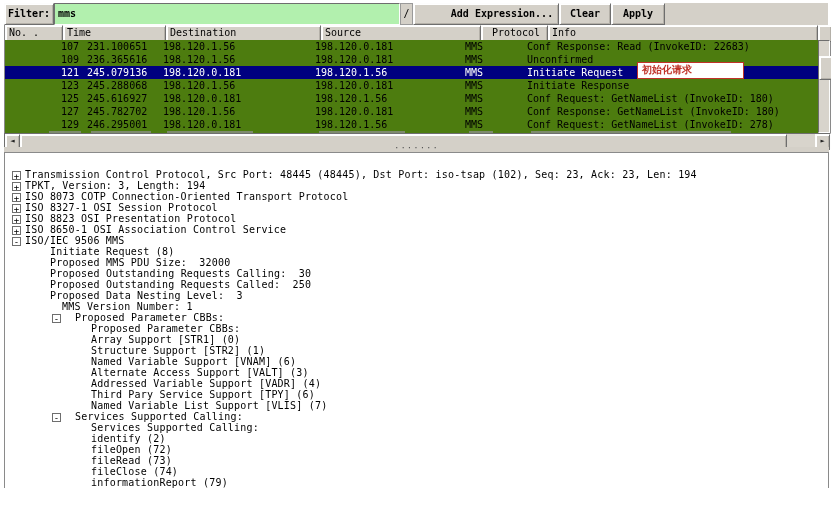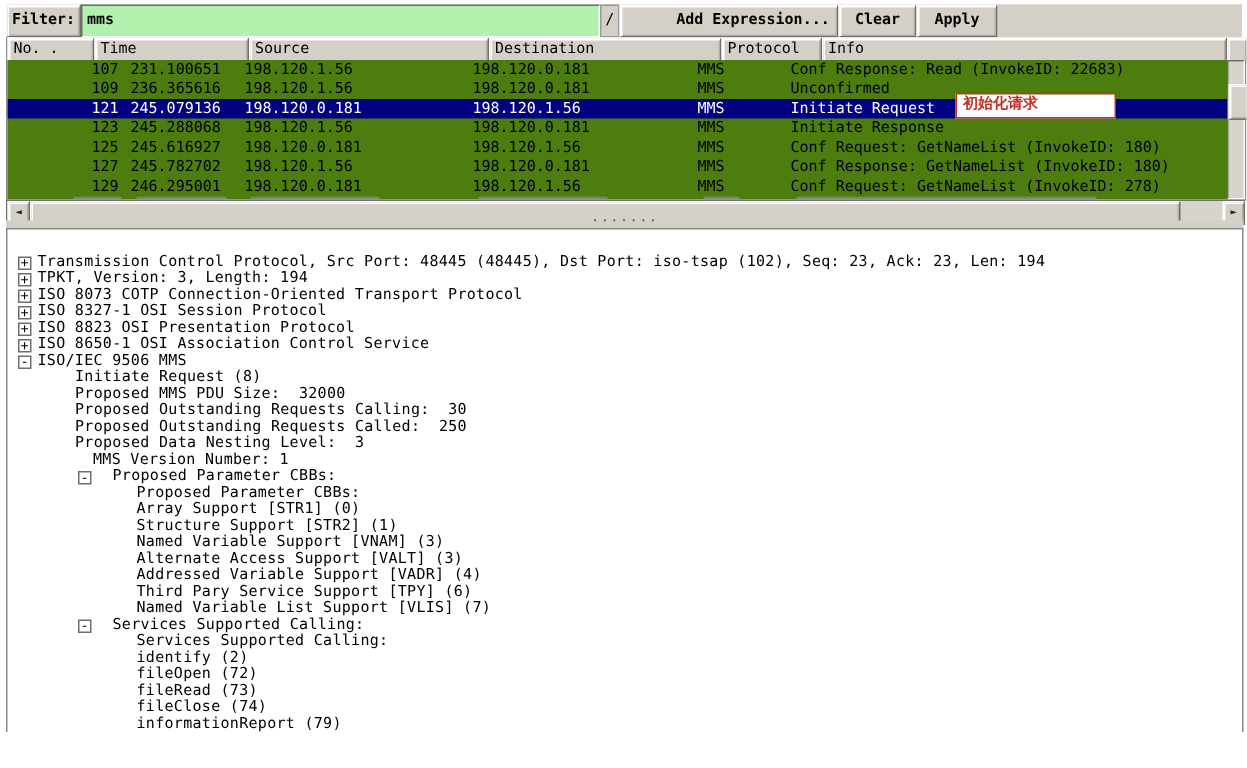--- a/index.html
+++ b/index.html
@@ -23,21 +23,21 @@
   .w-addexpr{width:104px;padding-left:36px;} .w-clear{width:42px;} .w-apply{width:44px;}
   .f-fill{flex:1;background:#d4d0c8;}
 
   
   .listpane{position:absolute;left:4px;top:25px;width:825px;height:108px;background:#fff;
             border-left:1px solid #8a8a8a;border-right:1px solid #8a8a8a;
             display:grid;grid-template-columns:1fr 12px;grid-template-rows:15px 1fr;}
   .lheader{display:flex;height:15px;}
   .hcell{height:15px;line-height:13px;padding-left:3px;font-size:10px;white-space:pre;overflow:hidden;cursor:pointer;}
   .h-no{width:53px;} .h-time{width:98px;} .h-src{width:155px;} .h-dst{width:150px;}
-  .h-proto{width:62px;} .h-info{flex:1;}
+  .h-proto{width:62px;text-align:center;} .h-info{flex:1;}
   .corner{width:12px;height:15px;}
   .rows{position:relative;overflow:hidden;background:#4d7c0f;}
   .prow{display:flex;height:13px;line-height:13px;white-space:pre;cursor:default;}
   .prow span{overflow:hidden;}
   .c-no{width:74px;text-align:right;}
   .c-time{width:84px;padding-left:8px;box-sizing:border-box;}
   .c-src{width:152px;} .c-dst{width:150px;} .c-proto{width:62px;} .c-info{flex:1;}
   .prow.sel{background:#000080;color:#ffffff;}
   .cutrow{position:relative;height:3px;overflow:hidden;}
   .cutrow span{position:absolute;top:0;height:3px;background:#8f8f8f;opacity:.75;}
@@ -95,22 +95,22 @@
     <div class="fbtn b3 w-addexpr">Add Expression...</div>
     <div class="fbtn b3 w-clear">Clear</div>
     <div class="fbtn b3 w-apply">Apply</div>
     <div class="f-fill"></div>
   </div>
 
   <div class="listpane">
     <div class="lheader">
       <div class="hcell b3 h-no">No. .</div>
       <div class="hcell b3 h-time">Time</div>
+      <div class="hcell b3 h-dst">Destination</div>
       <div class="hcell b3 h-src">Source</div>
-      <div class="hcell b3 h-dst">Destination</div>
       <div class="hcell b3 h-proto">Protocol</div>
       <div class="hcell b3 h-info">Info</div>
     </div>
     <div class="corner b3"></div>
     <div class="rows">
 
     <div class="prow"><span class="c-no">107</span><span class="c-time">231.100651</span><span class="c-src">198.120.1.56</span><span class="c-dst">198.120.0.181</span><span class="c-proto">MMS</span><span class="c-info">Conf Response: Read (InvokeID: 22683)</span></div>
         <div class="prow"><span class="c-no">109</span><span class="c-time">236.365616</span><span class="c-src">198.120.1.56</span><span class="c-dst">198.120.0.181</span><span class="c-proto">MMS</span><span class="c-info">Unconfirmed</span></div>
         <div class="prow sel"><span class="c-no">121</span><span class="c-time">245.079136</span><span class="c-src">198.120.0.181</span><span class="c-dst">198.120.1.56</span><span class="c-proto">MMS</span><span class="c-info">Initiate Request</span></div>
         <div class="prow"><span class="c-no">123</span><span class="c-time">245.288068</span><span class="c-src">198.120.1.56</span><span class="c-dst">198.120.0.181</span><span class="c-proto">MMS</span><span class="c-info">Initiate Response</span></div>
@@ -155,21 +155,21 @@
         <div class="tline plain ind-1"><span class="linetext">Initiate Request (8)</span></div>
         <div class="tline plain ind-1"><span class="linetext">Proposed MMS PDU Size:  32000</span></div>
         <div class="tline plain ind-1"><span class="linetext">Proposed Outstanding Requests Calling:  30</span></div>
         <div class="tline plain ind-1"><span class="linetext">Proposed Outstanding Requests Called:  250</span></div>
         <div class="tline plain ind-1"><span class="linetext">Proposed Data Nesting Level:  3</span></div>
         <div class="tline plain ind-2"><span class="linetext">MMS Version Number: 1</span></div>
         <div class="tline boxed ind-2"><span class="expbox">-</span><span class="linetext">Proposed Parameter CBBs:</span></div>
         <div class="tline plain ind-3"><span class="linetext">Proposed Parameter CBBs:</span></div>
         <div class="tline plain ind-3"><span class="linetext">Array Support [STR1] (0)</span></div>
         <div class="tline plain ind-3"><span class="linetext">Structure Support [STR2] (1)</span></div>
-        <div class="tline plain ind-3"><span class="linetext">Named Variable Support [VNAM] (3)</span></div>
+        <div class="tline plain ind-3"><span class="linetext">Named Variable Support [VNAM] (6)</span></div>
         <div class="tline plain ind-3"><span class="linetext">Alternate Access Support [VALT] (3)</span></div>
         <div class="tline plain ind-3"><span class="linetext">Addressed Variable Support [VADR] (4)</span></div>
         <div class="tline plain ind-3"><span class="linetext">Third Pary Service Support [TPY] (6)</span></div>
         <div class="tline plain ind-3"><span class="linetext">Named Variable List Support [VLIS] (7)</span></div>
         <div class="tline boxed ind-2"><span class="expbox">-</span><span class="linetext">Services Supported Calling:</span></div>
         <div class="tline plain ind-3"><span class="linetext">Services Supported Calling:</span></div>
         <div class="tline plain ind-3"><span class="linetext">identify (2)</span></div>
         <div class="tline plain ind-3"><span class="linetext">fileOpen (72)</span></div>
         <div class="tline plain ind-3"><span class="linetext">fileRead (73)</span></div>
         <div class="tline plain ind-3"><span class="linetext">fileClose (74)</span></div>

